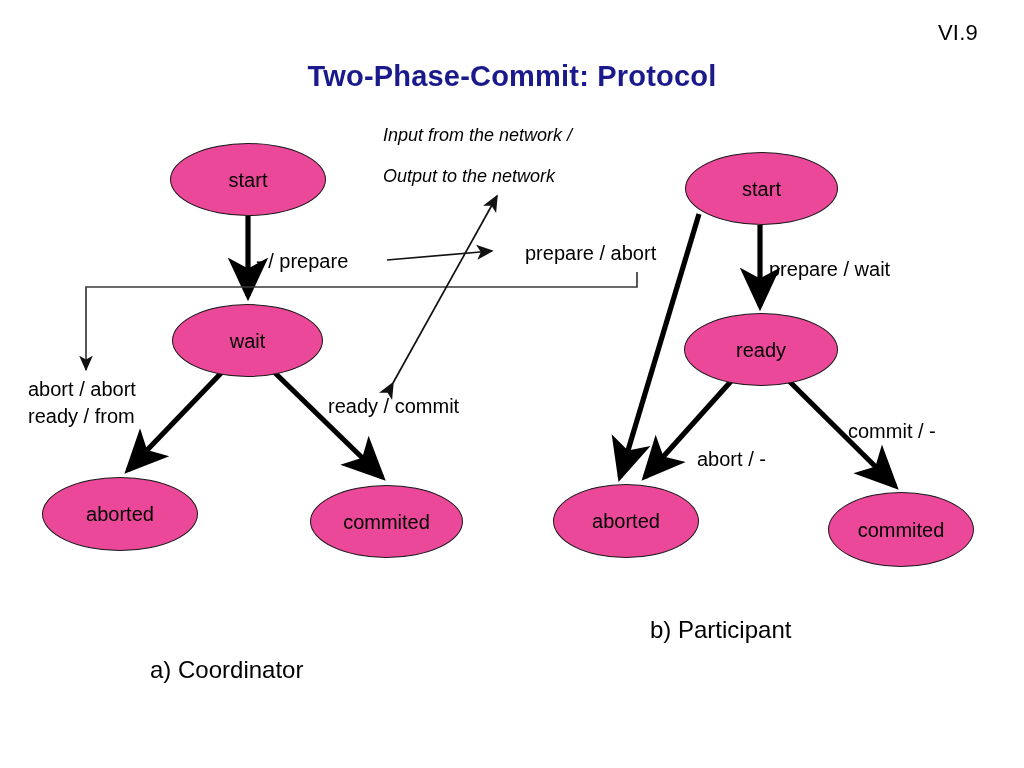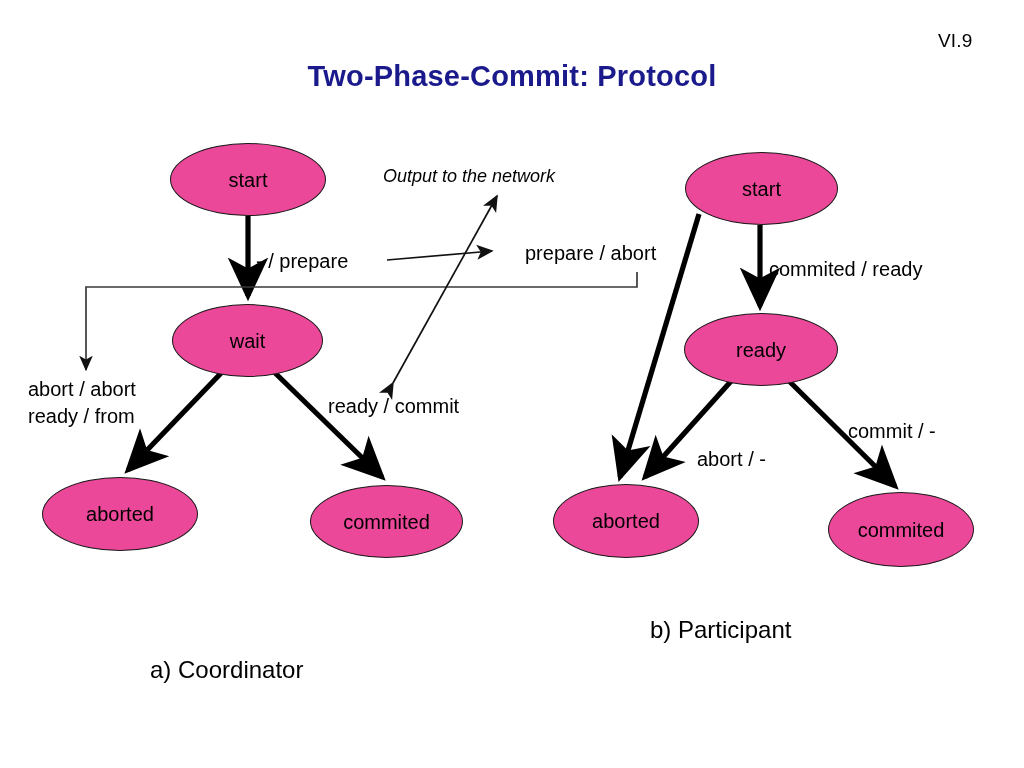--- a/index.html
+++ b/index.html
@@ -7,22 +7,22 @@
     width:1024px;height:768px;
     background:#ffffff;
     font-family:"Liberation Sans", sans-serif;
     overflow:hidden;
     position:relative;
   }
   #stage{position:absolute;left:0;top:0;width:1024px;height:768px;}
 
   
   #page-number{
-    position:absolute;left:938px;top:30px;
-    font-size:19px;color:#000;letter-spacing:.2px;
+    position:absolute;left:938px;top:20px;
+    font-size:22px;color:#000;letter-spacing:.2px;
   }
 
   
   #title{
     position:absolute;left:0;top:60px;width:1024px;
     text-align:center;
     font-size:29px;font-weight:bold;
     color:#1a1a8c;
     letter-spacing:.2px;
   }
@@ -115,20 +115,21 @@
 
     <g>
       <line x1="733" y1="379" x2="645" y2="477" stroke="#000" stroke-width="5.2" marker-end="url(#ahThick)"></line>
     </g>
 
     <g>
       <line x1="787" y1="379" x2="895" y2="486" stroke="#000" stroke-width="5.2" marker-end="url(#ahThick)"></line>
     </g>
   </svg>
 
+  <div class="lbl italic" style="left:383px;top:124px;">Input from the network /</div>
   <div class="lbl italic" style="left:383px;top:165px;">Output to the network</div>
 
   <div class="node" style="left:170px;top:143px;width:156px;height:73px;">
     <span>start</span>
   </div>
 
   <div class="node" style="left:172px;top:304px;width:151px;height:73px;text-align:center;">
     <span>wait</span>
   </div>
 
@@ -159,21 +160,21 @@
   <div class="node" style="left:553px;top:484px;width:146px;height:74px;">
     <span>aborted</span>
   </div>
 
   <div class="node" style="left:828px;top:492px;width:146px;height:75px;">
     <span>commited</span>
   </div>
 
   <div class="lbl" style="left:505px;top:241px;margin-left:20px;">prepare / abort</div>
 
-  <div class="lbl" style="left:769px;top:257px;">commited / ready</div>
+  <div class="lbl" style="left:769px;top:257px;">prepare / wait</div>
 
   <div class="lbl" style="left:697px;top:447px;">abort / -</div>
 
   <div class="lbl" style="left:848px;top:419px;">commit / -</div>
 
   <div class="caption" style="left:150px;top:616px;margin-top:40px;">a) Coordinator</div>
 
   <div class="caption" style="left:650px;top:616px;">b) Participant</div>
 
 </div>

